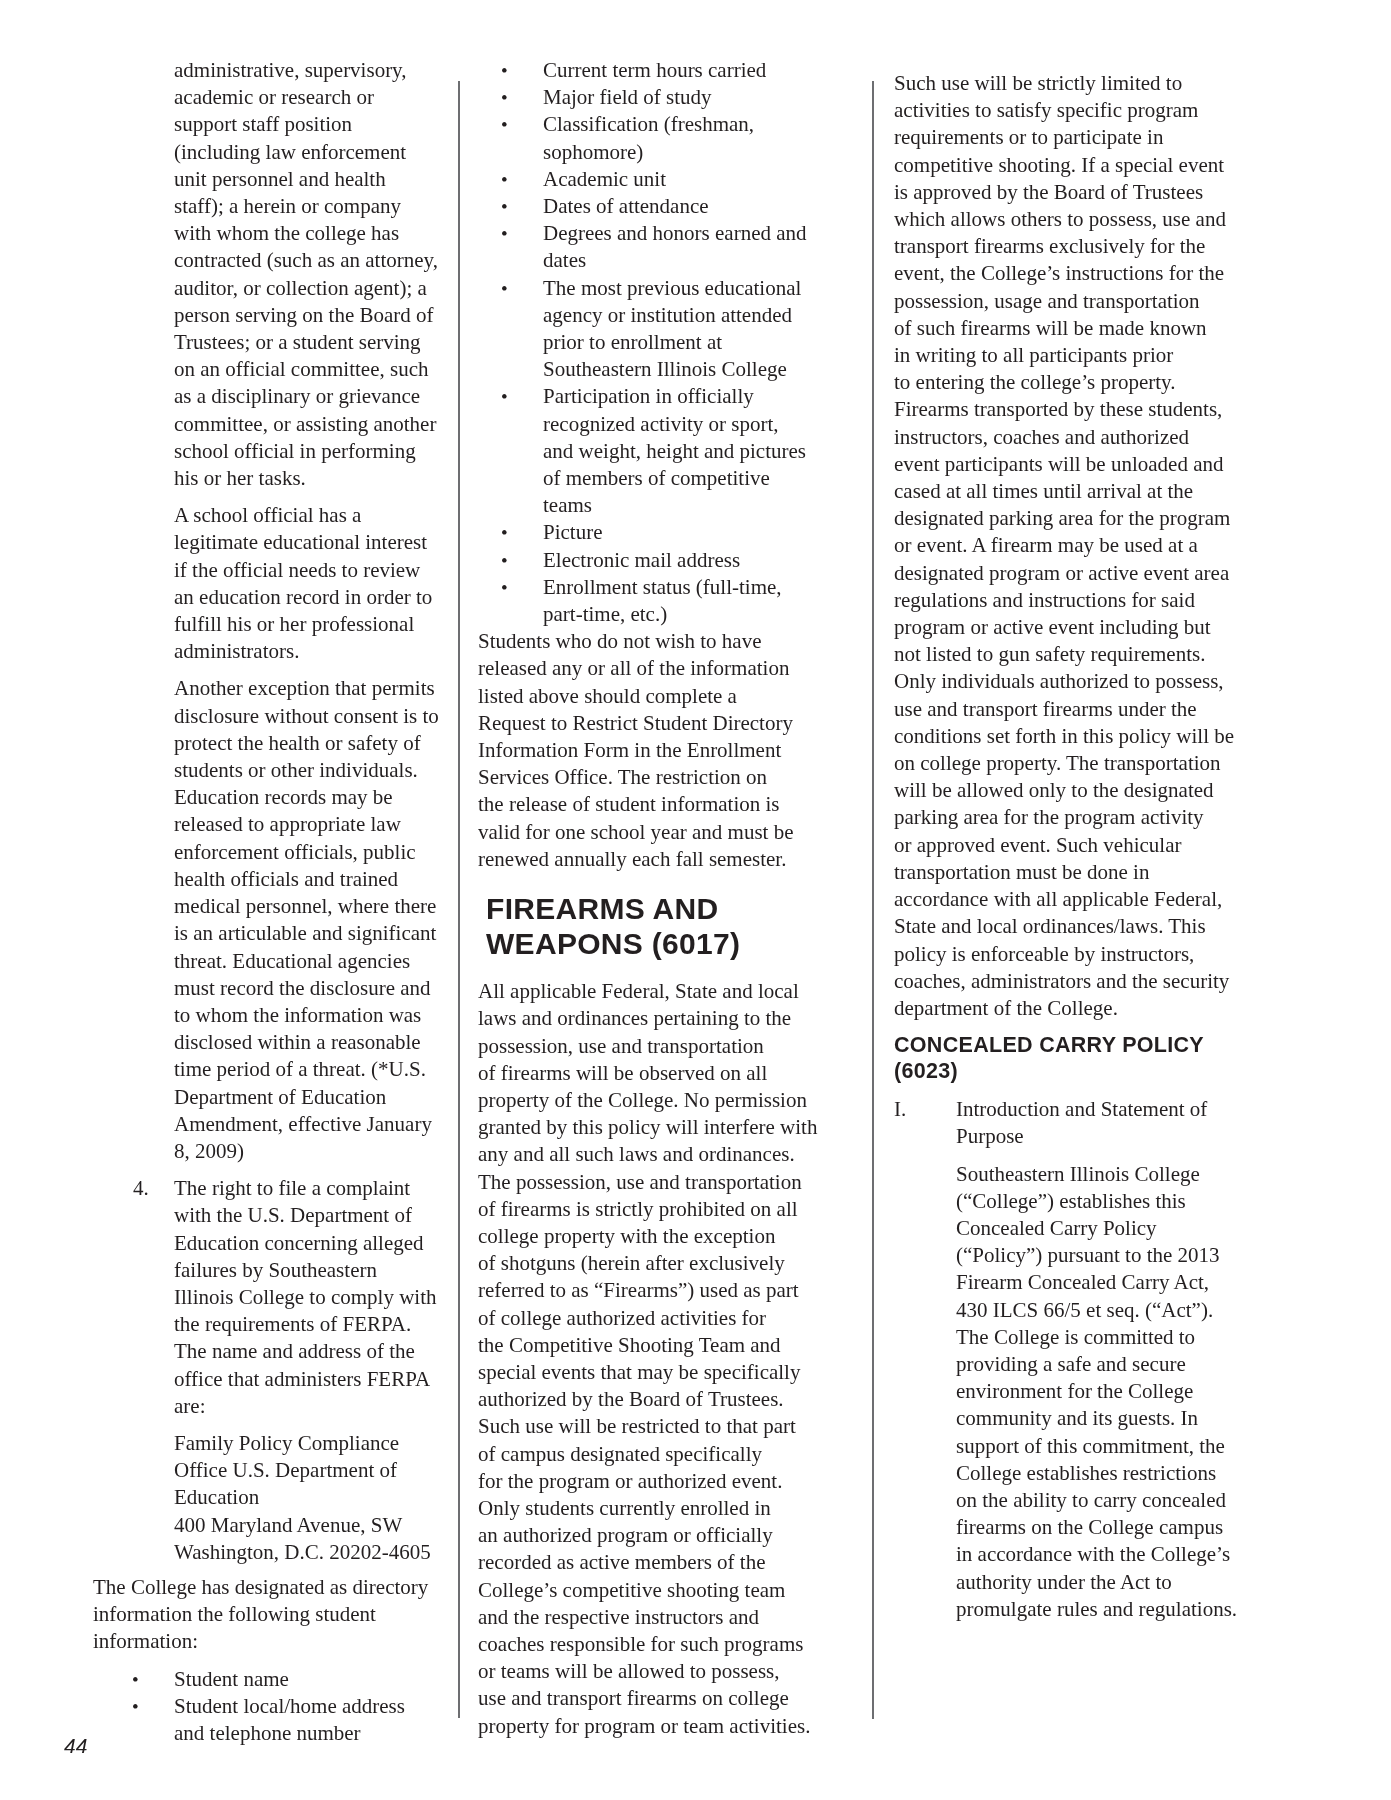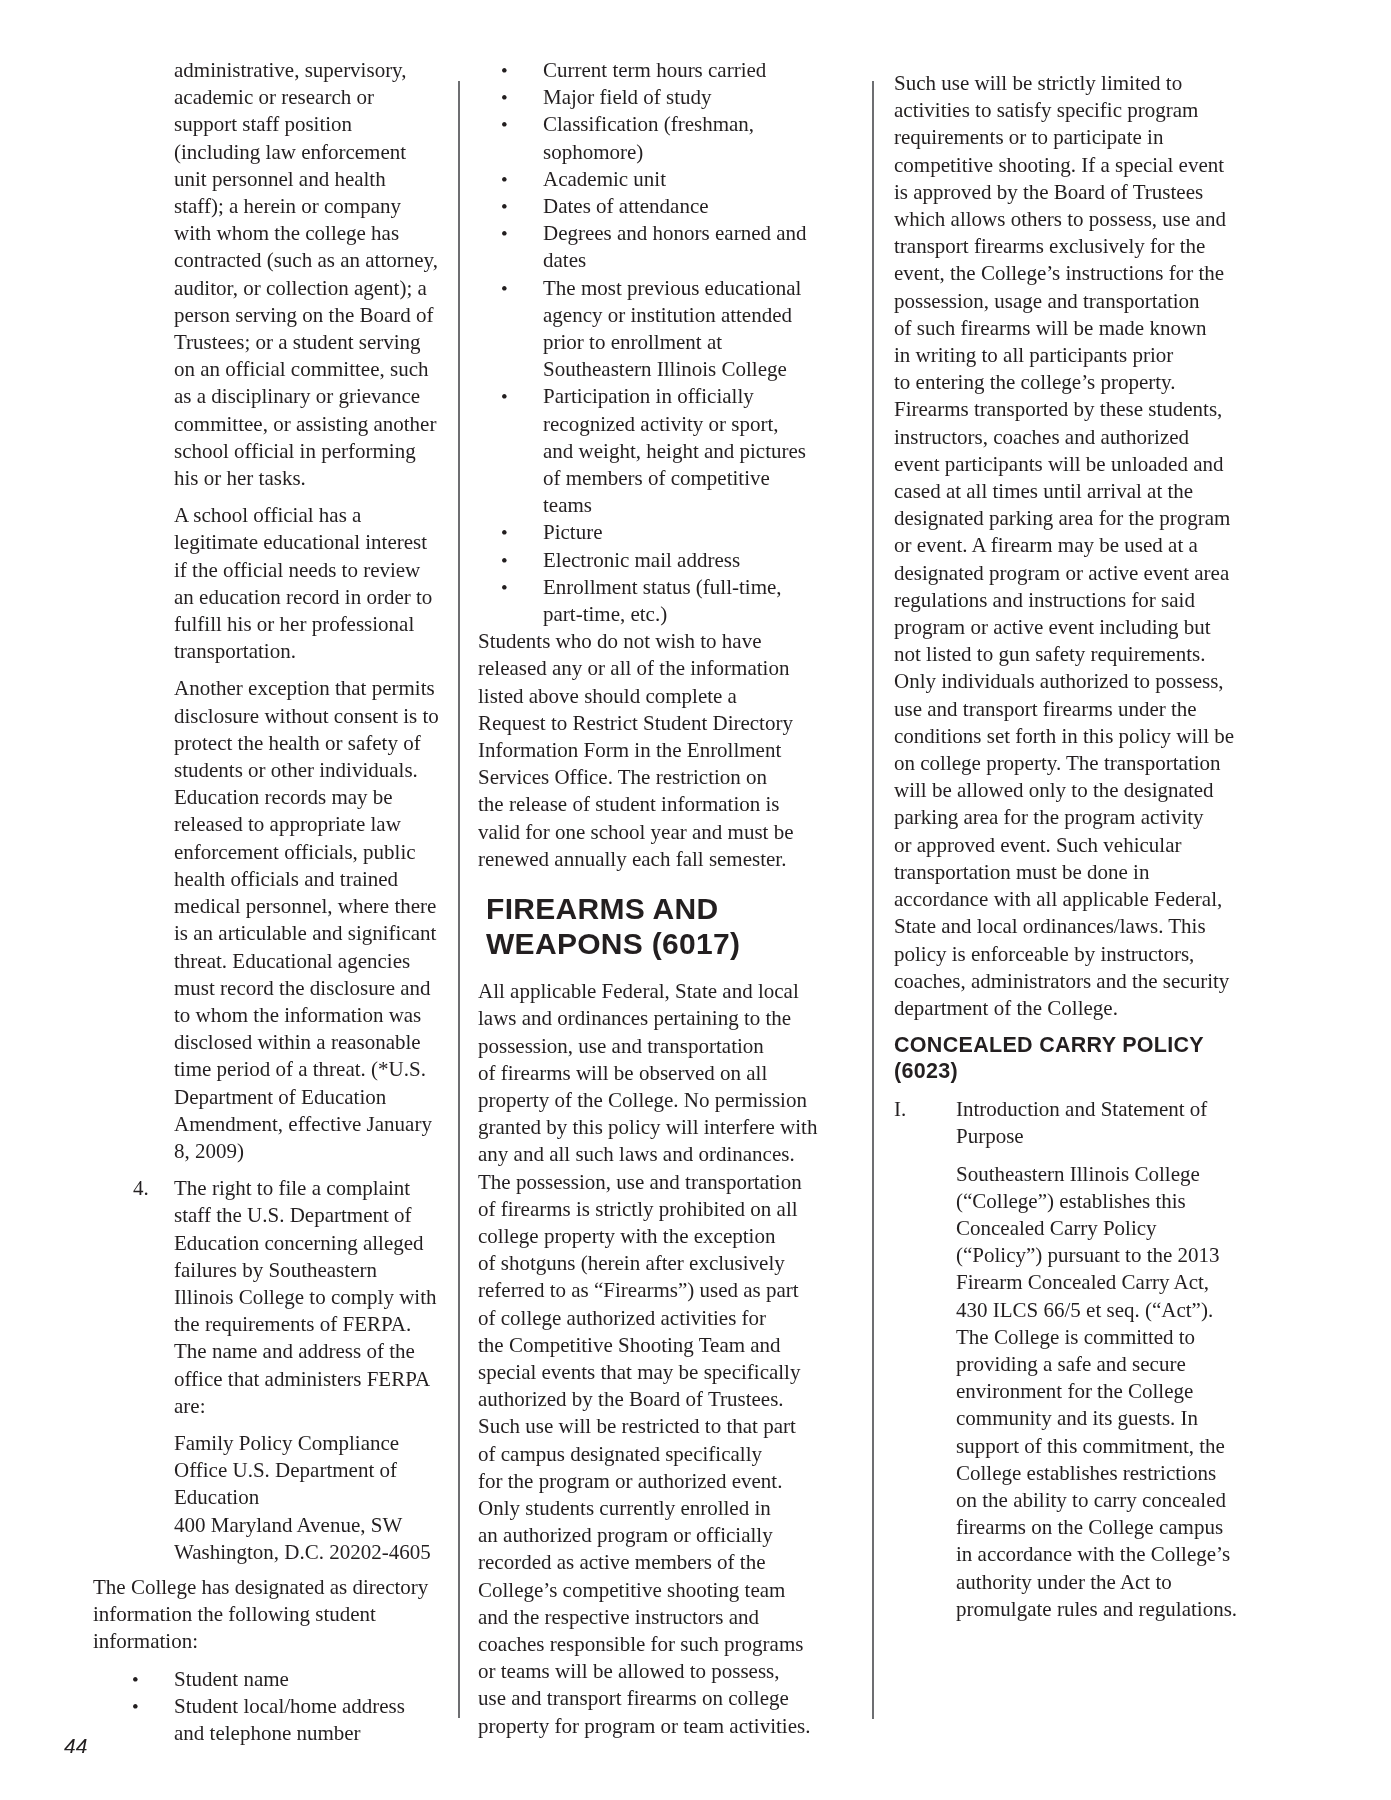--- a/index.html
+++ b/index.html
@@ -52,21 +52,21 @@
       <span class="line">school official in performing</span>
       <span class="line">his or her tasks.</span>
     </div>
   <div class="gap"></div>
   <div class="para indent">
       <span class="line">A school official has a</span>
       <span class="line">legitimate educational interest</span>
       <span class="line">if the official needs to review</span>
       <span class="line">an education record in order to</span>
       <span class="line">fulfill his or her professional</span>
-      <span class="line">transportation.</span>
+      <span class="line">administrators.</span>
     </div>
   <div class="gap"></div>
   <div class="para indent">
       <span class="line">Another exception that permits</span>
       <span class="line">disclosure without consent is to</span>
       <span class="line">protect the health or safety of</span>
       <span class="line">students or other individuals.</span>
       <span class="line">Education records may be</span>
       <span class="line">released to appropriate law</span>
       <span class="line">enforcement officials, public</span>
@@ -80,21 +80,21 @@
       <span class="line">time period of a threat. (*U.S.</span>
       <span class="line">Department of Education</span>
       <span class="line">Amendment, effective January</span>
       <span class="line">8, 2009)</span>
     </div>
   <div class="gap"></div>
   <div class="num-row">
     <span class="num-label">4.</span>
     <div class="para indent">
         <span class="line">The right to file a complaint</span>
-        <span class="line">staff the U.S. Department of</span>
+        <span class="line">with the U.S. Department of</span>
         <span class="line">Education concerning alleged</span>
         <span class="line">failures by Southeastern</span>
         <span class="line">Illinois College to comply with</span>
         <span class="line">the requirements of FERPA.</span>
         <span class="line">The name and address of the</span>
         <span class="line">office that administers FERPA</span>
         <span class="line">are:</span>
       </div>
   </div>
   <div class="gap"></div>

